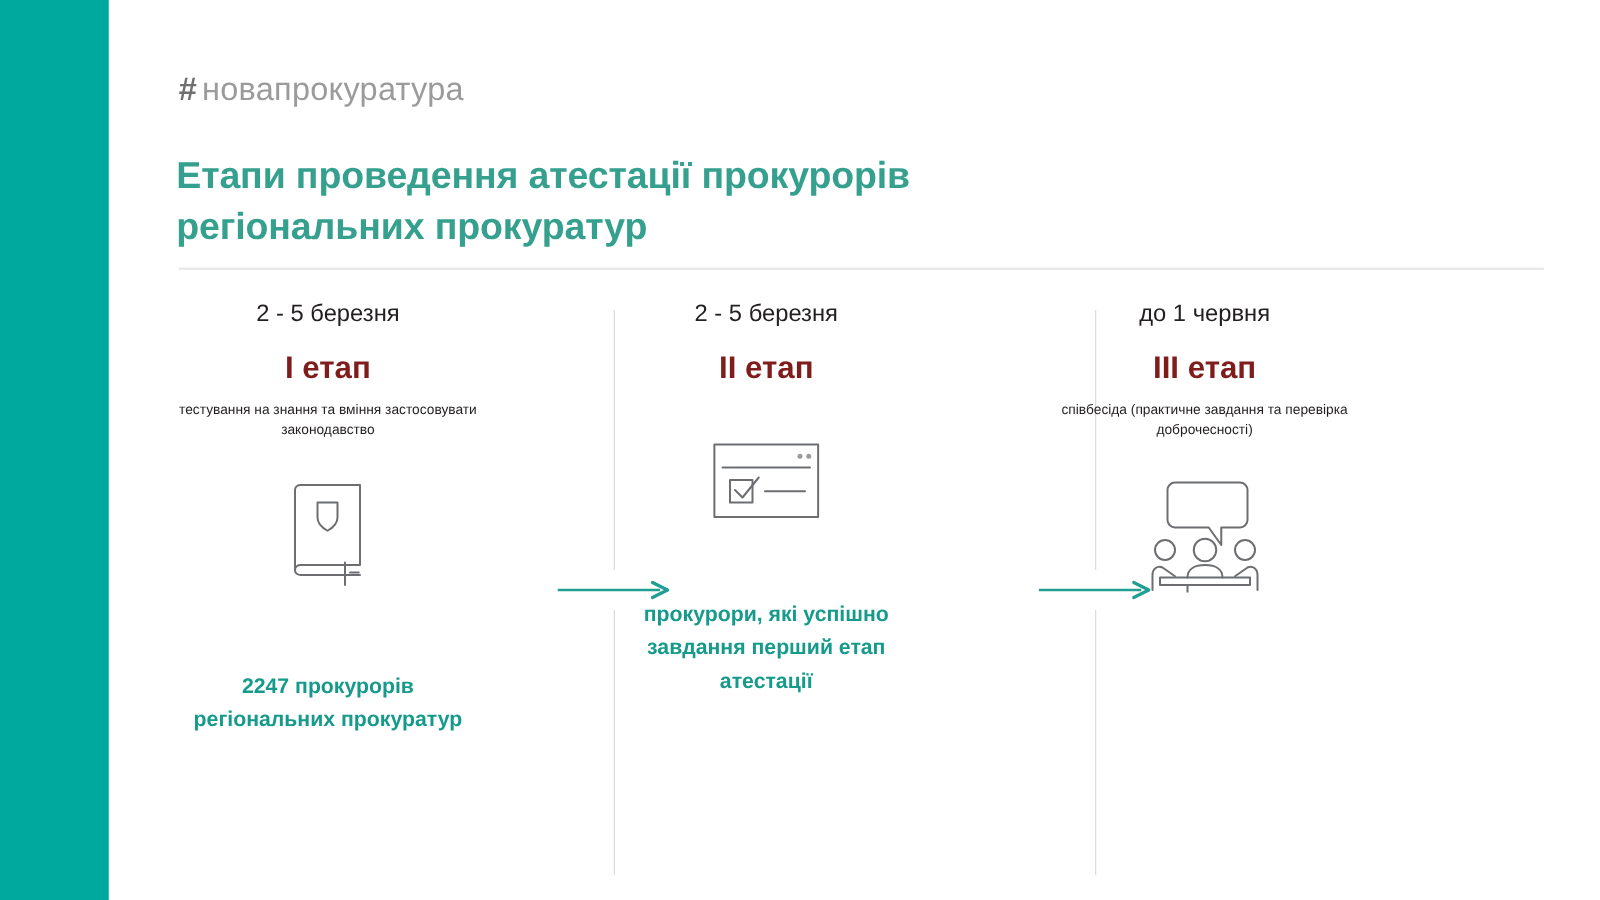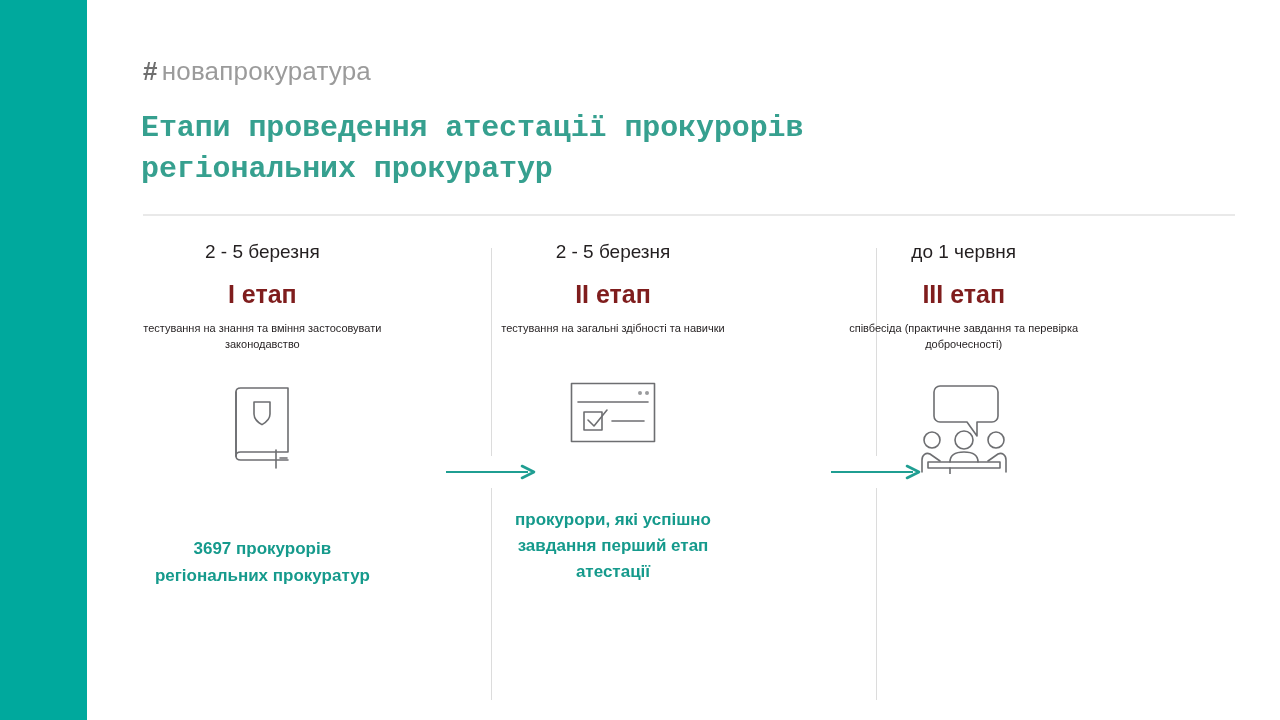--- a/index.html
+++ b/index.html
@@ -40,28 +40,27 @@
     font-weight: 400;
   }
   .hashtag .hash {
     font-weight: 700;
     color: #6f6f6f;
     margin-right: 4px;
   }
   .title {
     position: absolute;
     left: 141px;
-    top: 108px;
+    top: 120px;
     width: 780px;
     font-size: 30px;
     font-weight: 700;
     line-height: 1.38;
     color: #36a08f;
     letter-spacing: -0.1px;
-    font-family: Liberation Mono, monospace;
   }
   .rule {
     position: absolute;
     left: 143px;
     top: 214px;
     width: 1092px;
     height: 2px;
     background: #e9e9e9;
   }
   
@@ -195,27 +194,26 @@
 
           <path class="icon-stroke" d="M6 70 C6 72.7 8.2 74 10.6 74 L58 74"></path>
           <path class="icon-stroke" d="M6 6 L6 70"></path>
 
           <path class="icon-stroke" d="M24 16 L40 16 L40 28 C40 33.5 34.5 37.2 32 38.6 C29.5 37.2 24 33.5 24 28 Z"></path>
 
           <line class="icon-stroke" x1="46" y1="64" x2="46" y2="82"></line>
           <line class="icon-stroke" x1="50" y1="72" x2="57" y2="72"></line>
         </svg>
       </div>
-      <div class="col-note">3697 прокурорів регіональних прокуратур</div>
+      <div class="col-note">2247 прокурорів регіональних прокуратур</div>
     </div>
 
     <div class="col col-2">
       <div class="col-date">2 - 5 березня</div>
       <div class="col-stage">II етап</div>
-      <div class="col-desc">тестування на загальні здібності та навички</div>
       <div class="col-icon">
         <svg width="86" height="62" viewBox="0 0 86 62">
           <rect class="icon-stroke" x="1.5" y="1.5" width="83" height="58"></rect>
 
           <circle class="icon-dot" cx="70" cy="11" r="2"></circle>
           <circle class="icon-dot" cx="77" cy="11" r="2"></circle>
 
           <line class="icon-stroke" x1="8" y1="20" x2="78" y2="20" stroke-width="2.6"></line>
 
           <rect class="icon-stroke" x="14" y="30" width="18" height="18"></rect>

